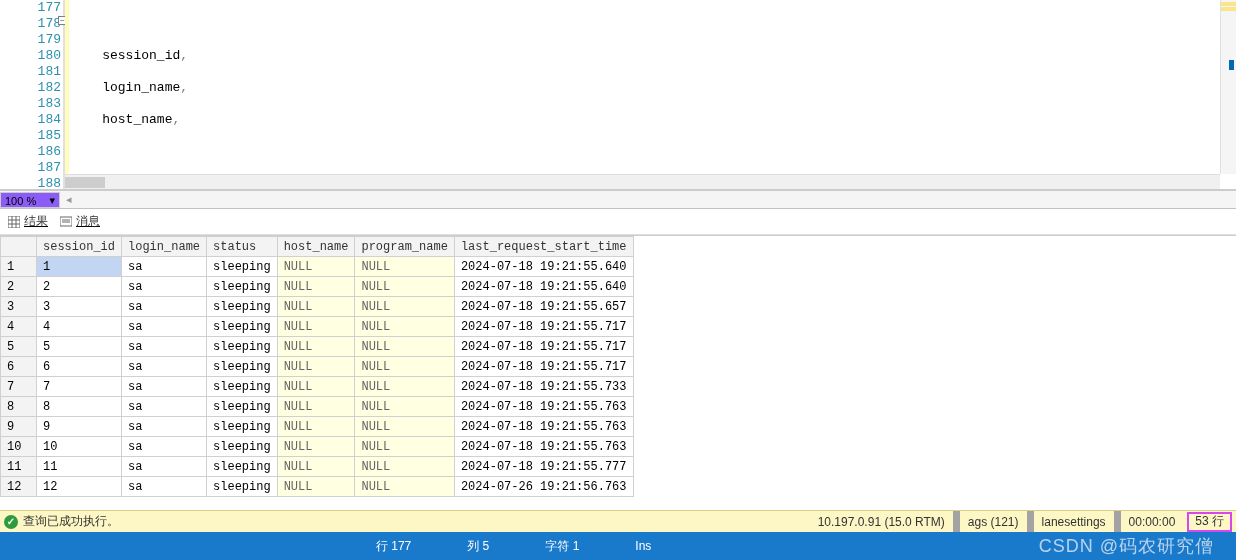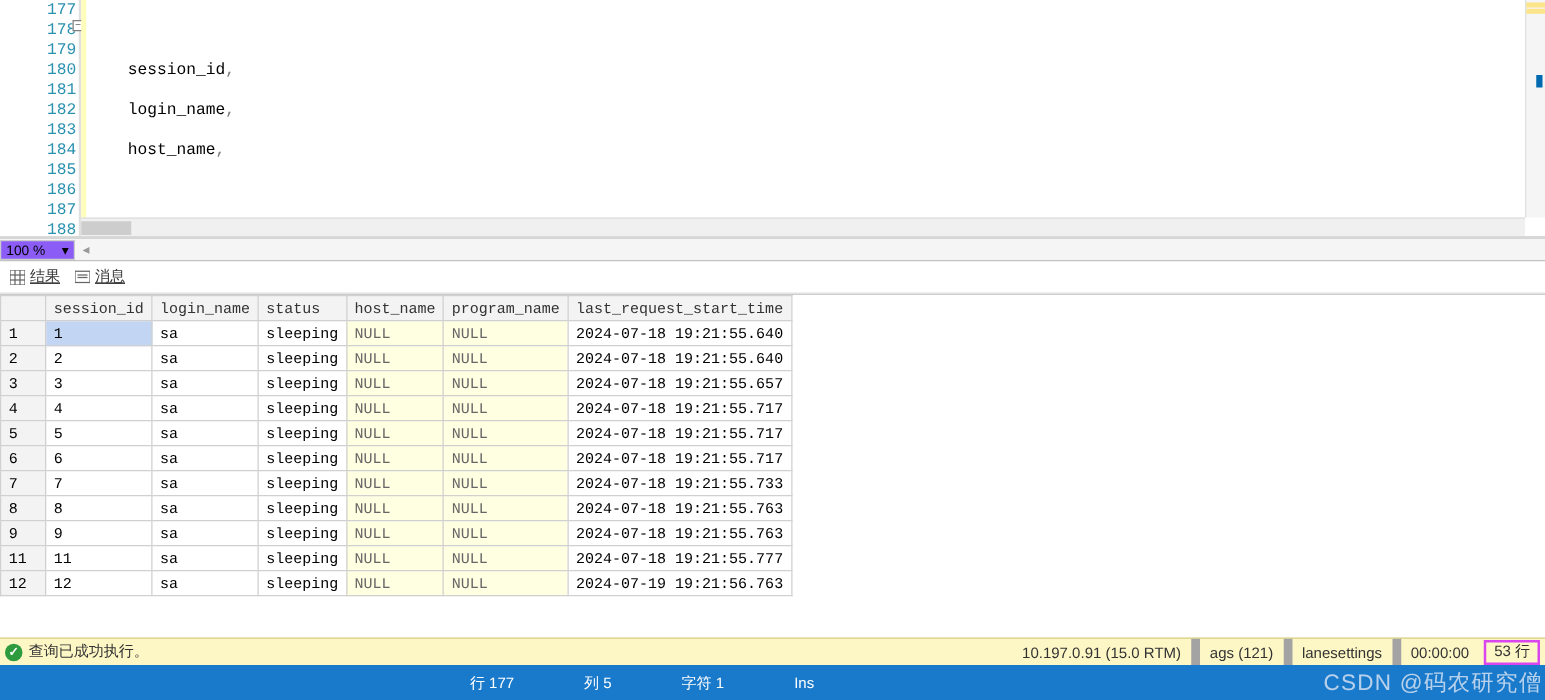--- a/index.html
+++ b/index.html
@@ -31,21 +31,21 @@
   td.selected { background: #c2d5f2; }
   .status-bar { height: 22px; background: #fdf7c6; display: flex; align-items: center; font-size: 12px; color: #333; border-top: 1px solid #d8ce88; padding: 0 4px;}
   .sb-left { display: flex; align-items: center; gap: 5px; }
   .sb-right { margin-left: auto; display: flex; align-items: center;}
   .sb-seg { padding: 0 8px; border-left: 7px solid #a3a3a3; height: 22px; display: flex; align-items: center; }
   .sb-seg.first { border-left: none; }
   .sb-rows { border: 2px solid #d946ef; padding: 0 6px; margin-left: 4px; height: 20px; display:flex; align-items:center;}
   .check-icon { width: 14px; height: 14px; border-radius: 50%; background: #2e9c3e; display: inline-flex; align-items: center; justify-content: center; color:#fff; font-size:10px; font-weight:bold;}
   .bottom-bar { height: 28px; background: #1979ca; color: #fff; display: flex; align-items: center; font-size: 12px; }
   .bb-seg { padding: 0 28px; }
-  .watermark { position: absolute; right: 2px; bottom: 2px; color: #dfe8f5; font-size: 18px; letter-spacing: 1px; opacity: .8; pointer-events: none; font-family: sans-serif;}
+  .watermark { position: absolute; right: 22px; bottom: 2px; color: #dfe8f5; font-size: 18px; letter-spacing: 1px; opacity: .8; pointer-events: none; font-family: sans-serif;}
   .hscroll { position:absolute; bottom:0; left:65px; right:16px; height:15px; background:#f0f0f0; border-top:1px solid #ddd;}
   .hscroll-thumb { position:absolute; left:0; top:2px; height:11px; width:40px; background:#cdcdcd; }
 </style>
 </head>
 <body>
 
 <div class="editor-pane">
   <div class="code-area">
     <div class="gutter">
       <div class="ln">177</div>
@@ -204,36 +204,45 @@
         <tr>
           <td class="rownum-col">9</td>
           <td>9</td>
           <td>sa</td>
           <td>sleeping</td>
           <td class="null">NULL</td>
           <td class="null">NULL</td>
           <td>2024-07-18 19:21:55.763</td>
         </tr>
         <tr>
+          <td class="rownum-col">10</td>
+          <td>10</td>
+          <td>sa</td>
+          <td>sleeping</td>
+          <td class="null">NULL</td>
+          <td class="null">NULL</td>
+          <td>2024-07-18 19:21:55.763</td>
+        </tr>
+        <tr>
           <td class="rownum-col">11</td>
           <td>11</td>
           <td>sa</td>
           <td>sleeping</td>
           <td class="null">NULL</td>
           <td class="null">NULL</td>
           <td>2024-07-18 19:21:55.777</td>
         </tr>
         <tr>
           <td class="rownum-col">12</td>
           <td>12</td>
           <td>sa</td>
           <td>sleeping</td>
           <td class="null">NULL</td>
           <td class="null">NULL</td>
-          <td>2024-07-19 19:21:56.763</td>
+          <td>2024-07-26 19:21:56.763</td>
         </tr>
       </tbody>
   </table>
 </div>
 
 <div class="status-bar">
   <div class="sb-left">
     <span class="check-icon">✓</span>
     <span>查询已成功执行。</span>
   </div>

